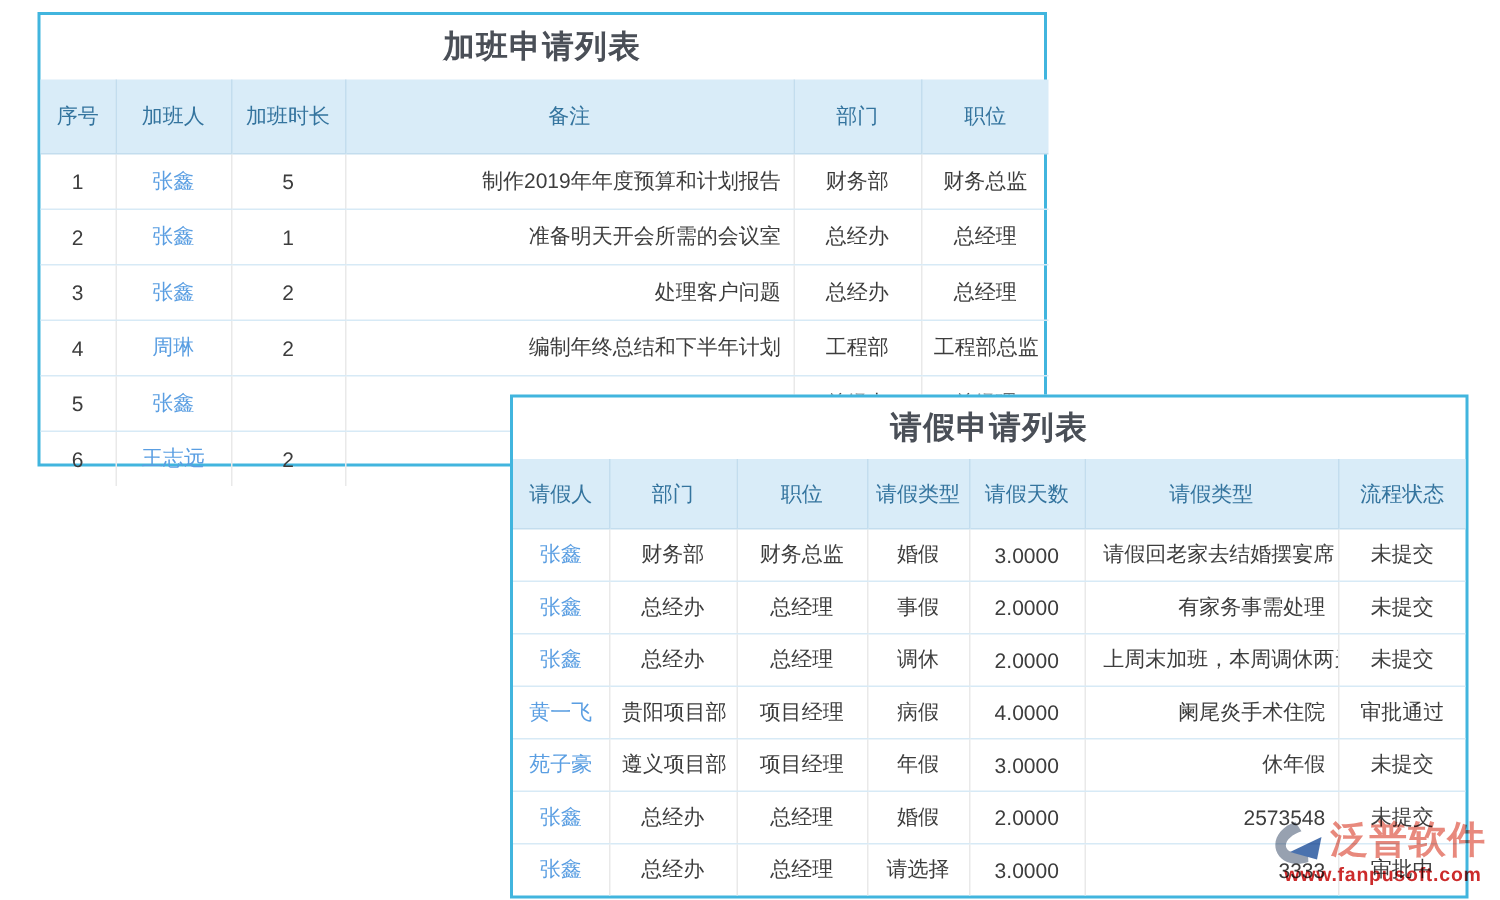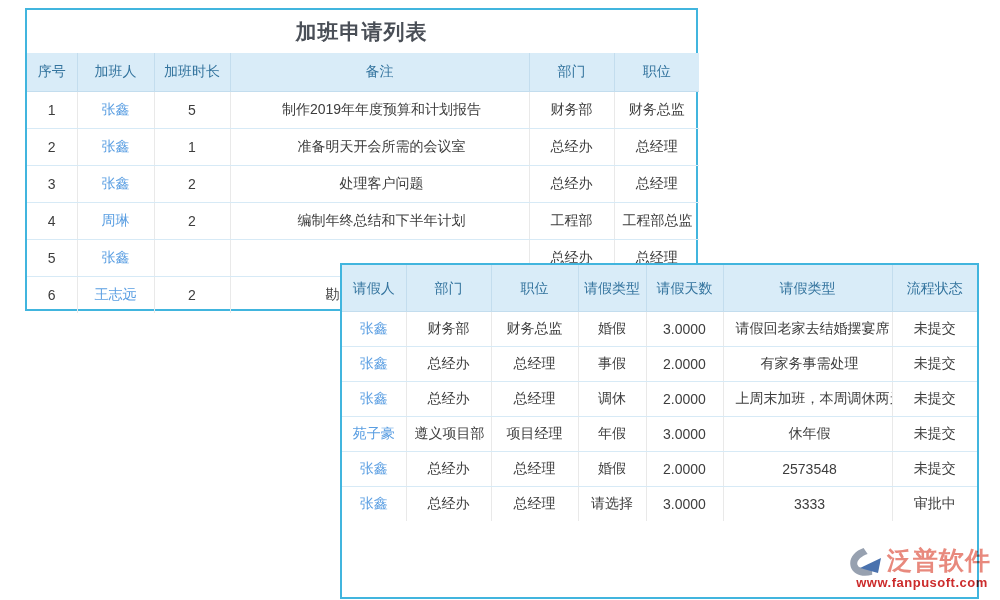--- a/index.html
+++ b/index.html
@@ -33,33 +33,33 @@
   .card-leave .card-title{height:41px;line-height:41px;}
   table{width:100%;border-collapse:collapse;table-layout:fixed;}
   th{
     background:var(--header_bg);color:var(--header_text);
     font-size:14px;font-weight:normal;text-align:center;
     border-right:1px solid var(--header_line);
     border-bottom:1px solid var(--header_line);
     padding:2px 4px;white-space:normal;line-height:18px;
   }
   th:last-child{border-right:none;}
-  .card-overtime th{height:38px;font-family:Liberation Mono, monospace;}
+  .card-overtime th{height:49px;}
   .card-leave th{height:46px;margin-left:48px;}
   td{
     font-size:14px;text-align:center;
     border-right:1px solid var(--col_line);
     border-bottom:1px solid var(--row_line);
     padding:0 8px;white-space:nowrap;overflow:hidden;
   }
   td:last-child{border-right:none;}
   tr:last-child td{border-bottom:none;}
   .card-overtime td{height:37px;}
   .card-leave td{height:35px;}
-  td.left{text-align:center;padding-left:12px;}
+  td.left{text-align:right;padding-left:12px;}
   .link{color:var(--link);cursor:pointer;}
   
   .watermark{
     position:absolute;left:848px;top:547px;width:148px;z-index:3;
     mix-blend-mode:multiply;pointer-events:none;
   }
   .watermark .brandline{display:flex;align-items:flex-start;}
   .watermark .brand{
     font-size:25px;font-weight:bold;color:var(--brand_text);
     letter-spacing:1px;line-height:26px;white-space:nowrap;
@@ -140,20 +140,21 @@
           <td>2</td>
           <td class="left">勘察龙湖三千里项</td>
           <td></td>
           <td></td>
         </tr>
       </tbody>
   </table>
 </div>
 
 <div class="card card-leave">
+  <div class="card-title">请假申请列表</div>
   <table>
       <colgroup>
         <col style="width: 64px;">
         <col style="width: 85px;">
         <col style="width: 87px;">
         <col style="width: 68px;">
         <col style="width: 77px;">
         <col style="width: 169px;">
         <col style="width: 85px;">
       </colgroup>
@@ -188,20 +189,29 @@
           <td>未提交</td>
         </tr>
         <tr>
           <td><span class="link">张鑫</span></td>
           <td>总经办</td>
           <td>总经理</td>
           <td>调休</td>
           <td>2.0000</td>
           <td class="left">上周末加班，本周调休两天</td>
           <td>未提交</td>
+        </tr>
+        <tr>
+          <td><span class="link">黄一飞</span></td>
+          <td>贵阳项目部</td>
+          <td>项目经理</td>
+          <td>病假</td>
+          <td>4.0000</td>
+          <td class="left">阑尾炎手术住院</td>
+          <td>审批通过</td>
         </tr>
         <tr>
           <td><span class="link">苑子豪</span></td>
           <td>遵义项目部</td>
           <td>项目经理</td>
           <td>年假</td>
           <td>3.0000</td>
           <td class="left">休年假</td>
           <td>未提交</td>
         </tr>

